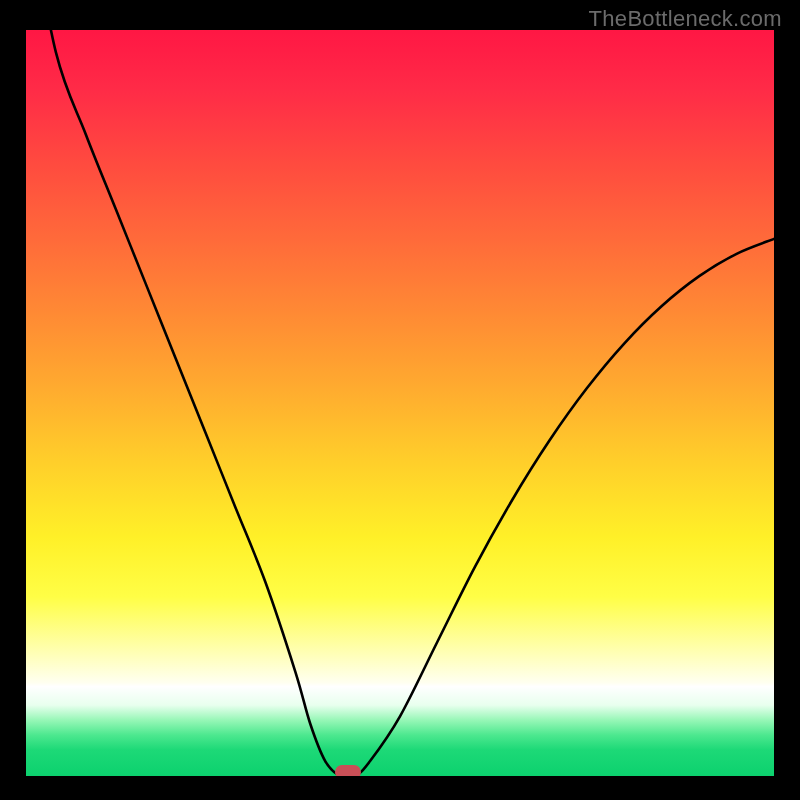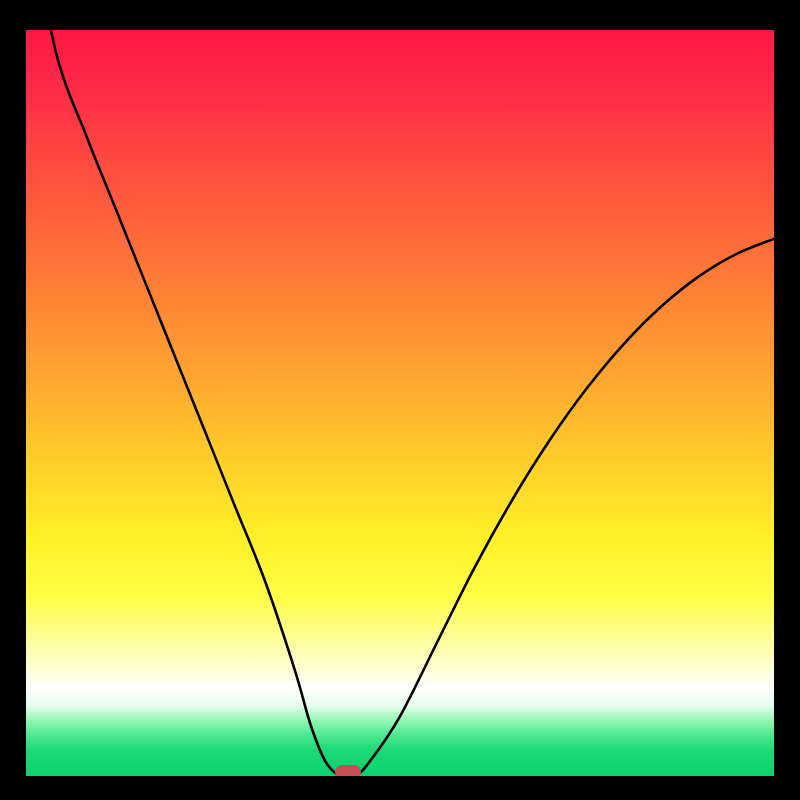--- a/index.html
+++ b/index.html
@@ -79,20 +79,21 @@
     border-radius: 7px;
     background: #c94f57;
     transform: translate(-50%, -50%);
   }
 </style>
 </head>
 <body>
 
 <div class="stage">
 
+  <div class="watermark">TheBottleneck.com</div>
 
   <div class="plot-area">
 
     <div class="gradient-bg"></div>
 
     <svg class="curve-svg" viewBox="0 0 748 746" preserveAspectRatio="none">
       <path id="curve-path" class="curve-path" d="M 0.00 -134.28 C 4.99 -108.17, 19.95 -17.41, 29.92 22.38 C 39.89 62.17, 49.87 78.33, 59.84 104.44 C 69.81 130.55, 79.79 154.17, 89.76 179.04 C 99.73 203.91, 109.71 228.77, 119.68 253.64 C 129.65 278.51, 139.63 303.37, 149.60 328.24 C 159.57 353.11, 169.55 377.97, 179.52 402.84 C 189.49 427.71, 199.47 452.57, 209.44 477.44 C 219.41 502.31, 229.39 524.69, 239.36 552.04 C 249.33 579.39, 261.80 617.94, 269.28 641.56 C 276.76 665.18, 279.25 678.86, 284.24 693.78 C 289.23 708.70, 294.21 722.38, 299.20 731.08 C 304.19 739.78, 309.17 743.51, 314.16 746.00 C 319.15 748.49, 324.13 748.49, 329.12 746.00 C 334.11 743.51, 336.60 741.03, 344.08 731.08 C 351.56 721.13, 362.78 706.21, 374.00 686.32 C 385.22 666.43, 398.93 636.59, 411.40 611.72 C 423.87 586.85, 436.33 560.74, 448.80 537.12 C 461.27 513.50, 473.73 491.12, 486.20 469.98 C 498.67 448.84, 511.13 428.95, 523.60 410.30 C 536.07 391.65, 548.53 374.24, 561.00 358.08 C 573.47 341.92, 585.93 327.00, 598.40 313.32 C 610.87 299.64, 623.33 287.21, 635.80 276.02 C 648.27 264.83, 660.73 254.88, 673.20 246.18 C 685.67 237.48, 698.13 230.02, 710.60 223.80 C 723.07 217.58, 741.77 211.37, 748.00 208.88"></path>
     </svg>
 
     <div id="min-marker" class="marker" style="left: 321.64px; top: 742px;"></div>

